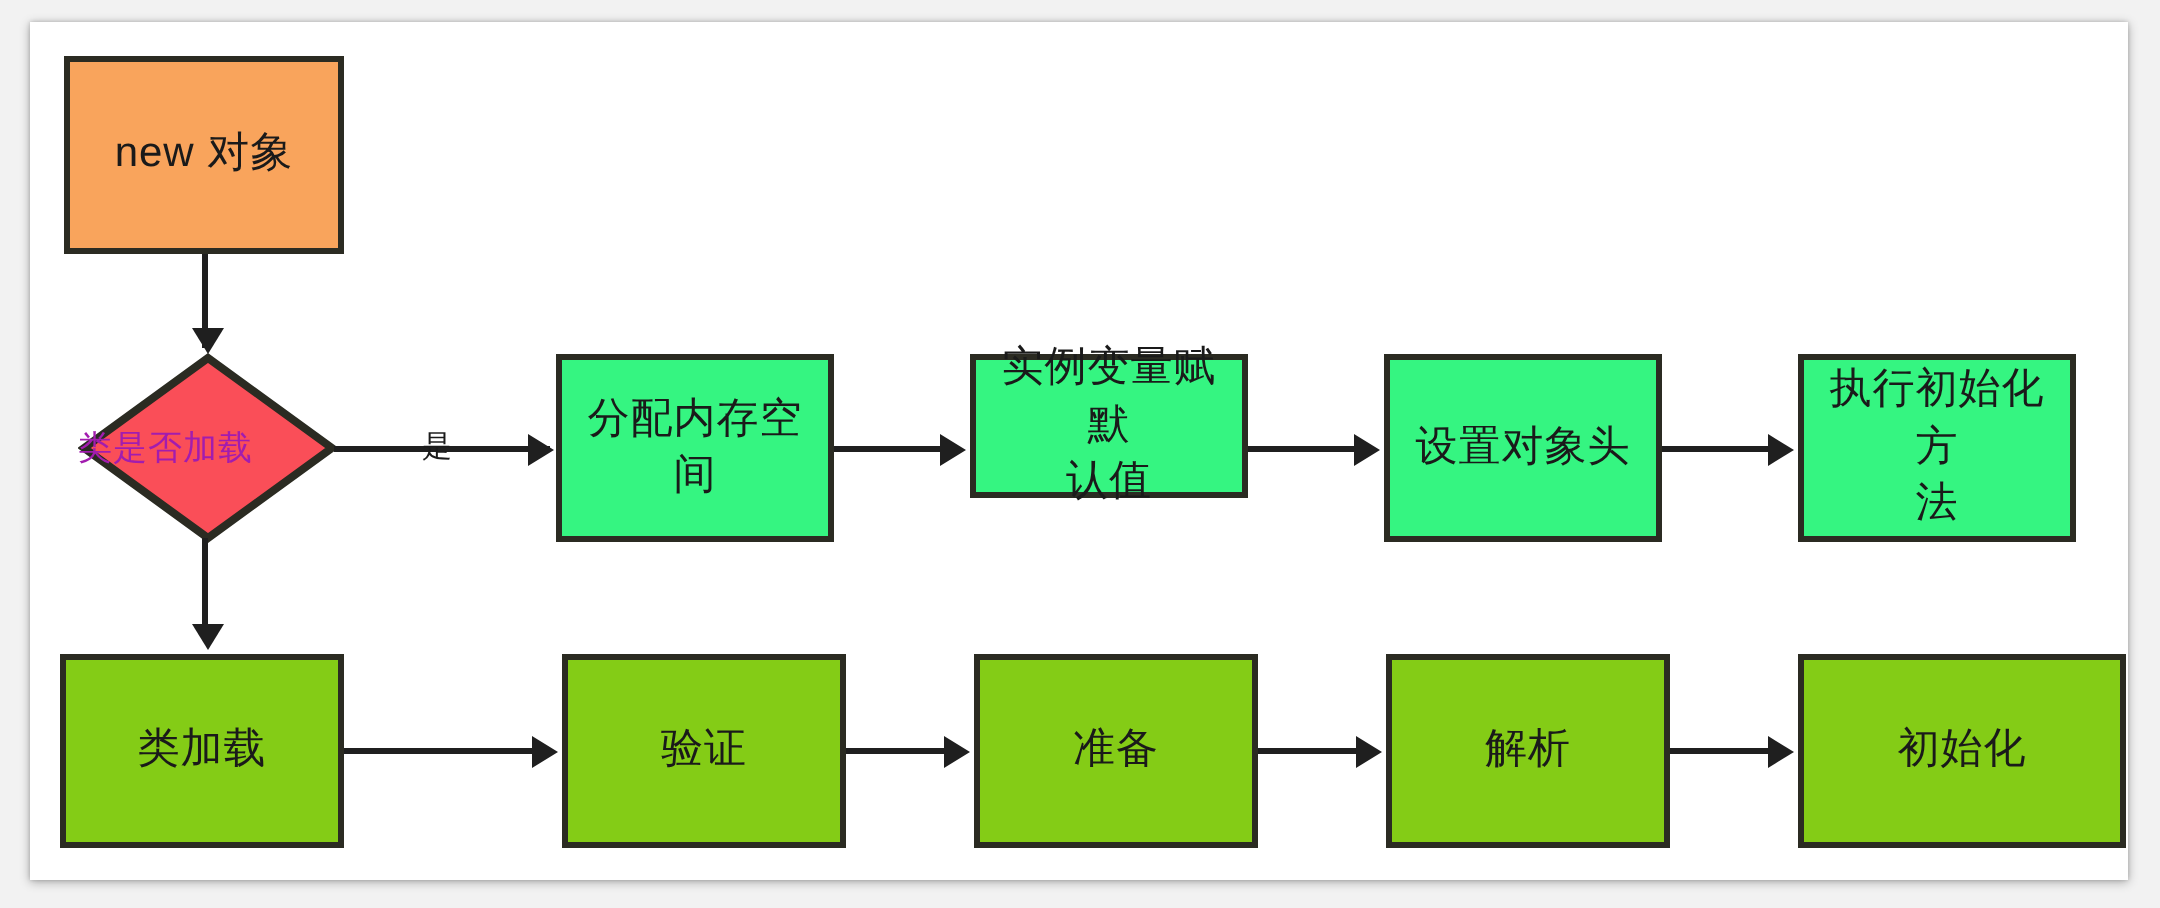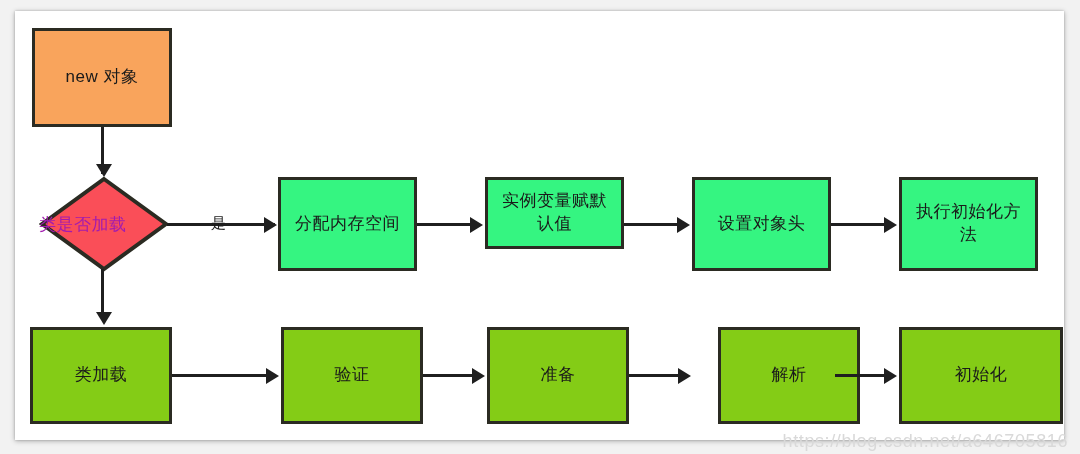--- a/index.html
+++ b/index.html
@@ -34,21 +34,21 @@
 
   .node {
     position: absolute;
     box-sizing: border-box;
     border: 3px solid #2b2b22;
     display: flex;
     align-items: center;
     justify-content: center;
     text-align: center;
     color: #1a1a1a;
-    font-size: 17px;
+    font-size: 21px;
     line-height: 1.35;
     letter-spacing: 0.5px;
     padding: 4px 6px;
   }
 
   .node.start   { background: #f9a45c; }
   .node.process { background: #35f581; }
   .node.phase   { background: #84cc16; }
 
   
@@ -179,27 +179,26 @@
     <div class="edge h" style="left:408px; top:363px; width:58px;"></div>
     <div class="arrowhead right" style="left:457px; top:357px;"></div>
 
     <div class="node phase" style="left:472px; top:316px; width:142px; height:97px;">
       <span>准备</span>
     </div>
 
     <div class="edge h" style="left:614px; top:363px; width:58px;"></div>
     <div class="arrowhead right" style="left:663px; top:357px;"></div>
 
-    <div class="node phase" style="left:703px; top:316px; width:142px; height:97px;">
+    <div class="node phase" style="left:678px; top:316px; width:142px; height:97px;">
       <span>解析</span>
     </div>
 
     <div class="edge h" style="left:820px; top:363px; width:58px;"></div>
     <div class="arrowhead right" style="left:869px; top:357px;"></div>
 
     <div class="node phase" style="left:884px; top:316px; width:164px; height:97px;">
       <span>初始化</span>
     </div>
 
   </div>
 
-  <div class="watermark">https://blog.csdn.net/a646705816</div>
 </div>
 
 </body></html>

